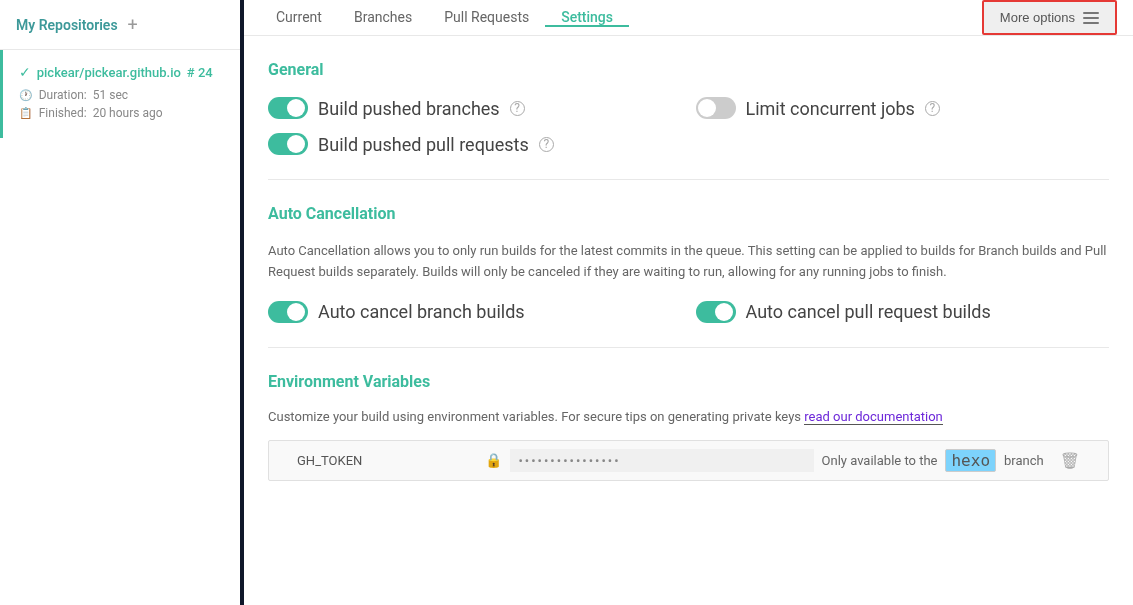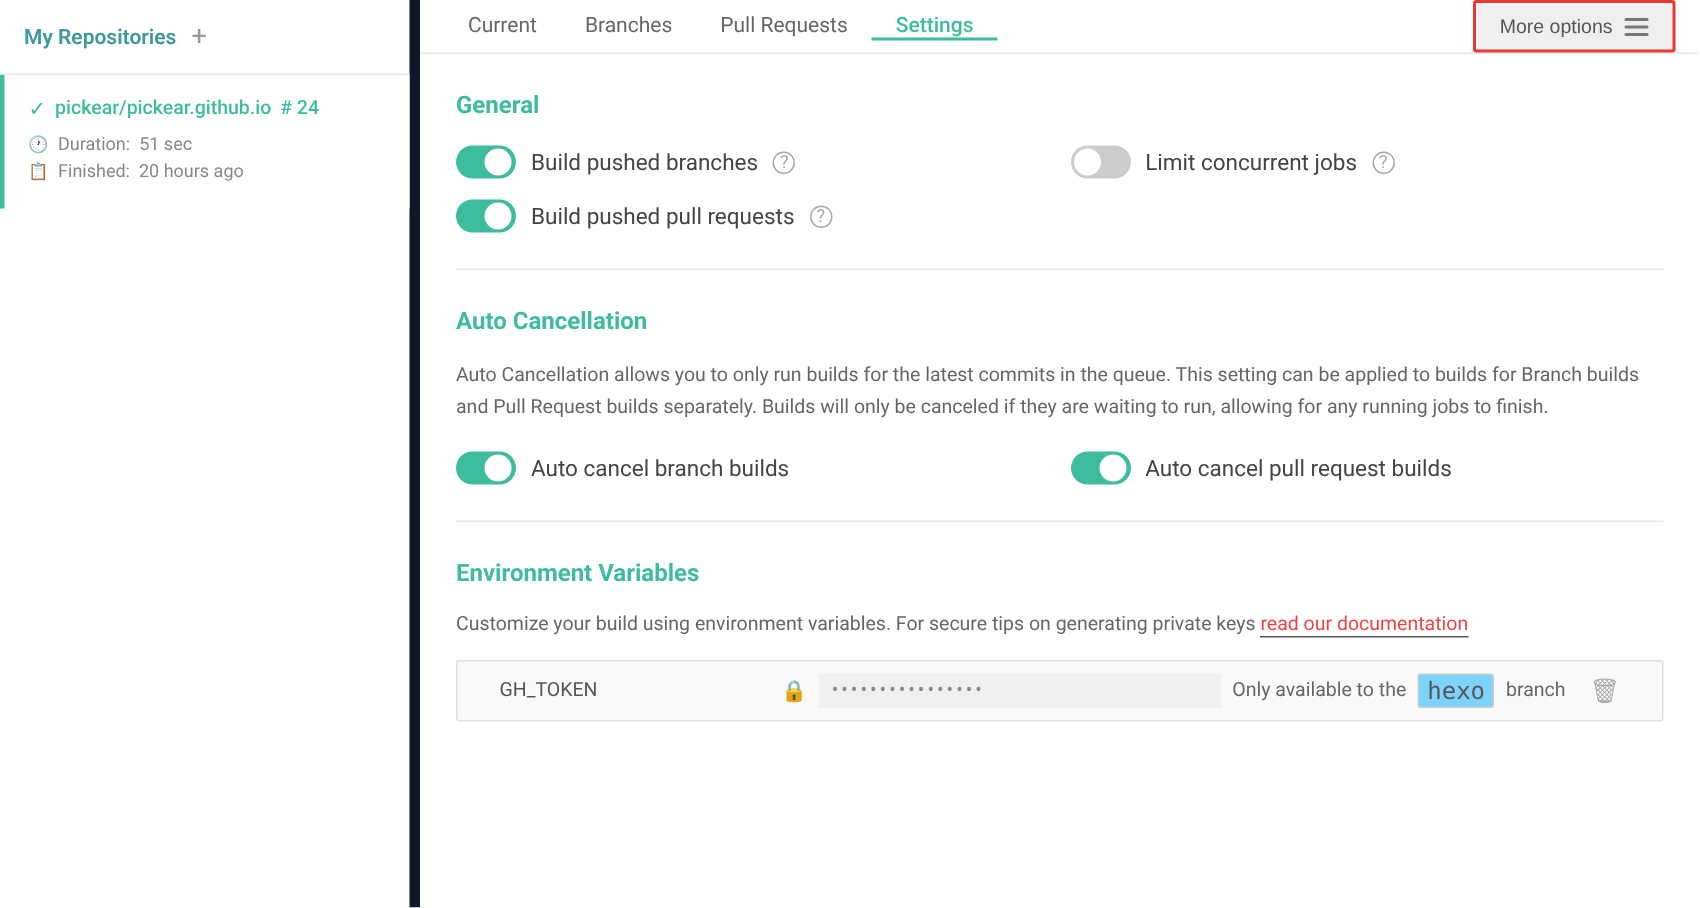--- a/index.html
+++ b/index.html
@@ -1,19 +1,19 @@
 <!DOCTYPE html>
 <html><head>
   <meta charset="utf-8">
   <style>
     * { box-sizing: border-box; margin: 0; padding: 0; }
     body { font-family: -apple-system, BlinkMacSystemFont, 'Segoe UI', Roboto, sans-serif; font-size: 14px; color: #333; background: #fff; display: flex; height: 605px; overflow: hidden; }
 
     
-    .sidebar { width: 280px; border-right: 7px solid #0f172a; background: #fff; flex-shrink: 0; }
+    .sidebar { width: 244px; border-right: 4px solid #0f172a; background: #fff; flex-shrink: 0; }
     .sidebar-header { padding: 14px 16px; border-bottom: 1px solid #e8e8e8; display: flex; align-items: center; gap: 10px; }
     .sidebar-title { color: #3d9999; font-size: 14px; font-weight: 600; }
     .sidebar-add { color: #999; font-size: 18px; cursor: pointer; }
     .repo-item { padding: 14px 16px; border-left: 3px solid #3dbc9e; background: #fff; }
     .repo-name { color: #3dbc9e; font-size: 13px; font-weight: 500; display: flex; align-items: center; gap: 6px; }
     .repo-build { color: #3dbc9e; }
     .repo-meta { margin-top: 8px; color: #888; font-size: 12px; }
     .repo-meta div { display: flex; align-items: center; gap: 6px; margin-bottom: 4px; }
     .meta-icon { font-size: 11px; }
 
@@ -37,37 +37,37 @@
     .content::-webkit-scrollbar-thumb { background: #ccc; border-radius: 4px; }
 
     
     .section-title { color: #3dbc9e; font-size: 16px; font-weight: 700; margin-bottom: 18px; }
     .section { margin-bottom: 20px; }
     .section-divider { border: none; border-top: 1px solid #e8e8e8; margin: 24px 0; }
 
     
     .toggle-grid { display: grid; grid-template-columns: 1fr 1fr; gap: 14px; }
     .toggle-row { display: flex; align-items: center; gap: 10px; }
-    .toggle-label { color: #444; font-size: 15px; }
+    .toggle-label { color: #444; font-size: 18px; }
     .help-icon { color: #aaa; font-size: 12px; cursor: pointer; border: 1px solid #aaa; border-radius: 50%; width: 15px; height: 15px; display: inline-flex; align-items: center; justify-content: center; font-style: normal; }
 
     
     .toggle { width: 40px; height: 22px; border-radius: 11px; position: relative; cursor: pointer; flex-shrink: 0; }
     .toggle.on { background: #3dbc9e; }
     .toggle.off { background: #ccc; }
     .toggle::after { content: ''; position: absolute; width: 18px; height: 18px; background: white; border-radius: 50%; top: 2px; transition: left 0.2s; }
     .toggle.on::after { left: 19px; }
     .toggle.off::after { left: 2px; }
 
     
     .section-desc { color: #666; font-size: 13px; line-height: 1.6; margin-bottom: 18px; }
 
     
     .env-desc { color: #666; font-size: 13px; margin-bottom: 16px; }
-    .env-link { color: #ef4444; border-bottom: 1px solid #555; text-decoration: none; }
+    .env-link { color: #6d28d9; border-bottom: 1px solid #555; text-decoration: none; }
     .env-row { display: flex; align-items: center; gap: 8px; border: 1px solid #e0e0e0; border-radius: 2px; padding: 8px 28px; background: #f9f9f9; }
     .env-key { color: #555; font-size: 13px; flex: 0 0 180px; }
     .env-lock { color: #999; font-size: 14px; }
     .env-value { flex: 1; background: #f0f0f0; border: none; color: #888; font-size: 13px; padding: 4px 8px; letter-spacing: 2px; }
     .env-available { color: #666; font-size: 13px; }
     .env-branch { border: 1px solid #ccc; padding: 1px 5px; border-radius: 2px; font-family: monospace; font-size: 16px; color: #555; background: #7dd3fc; }
     .env-delete { color: #aaa; cursor: pointer; font-size: 16px; margin-left: 8px; }
   </style>
 </head>
 <body>

